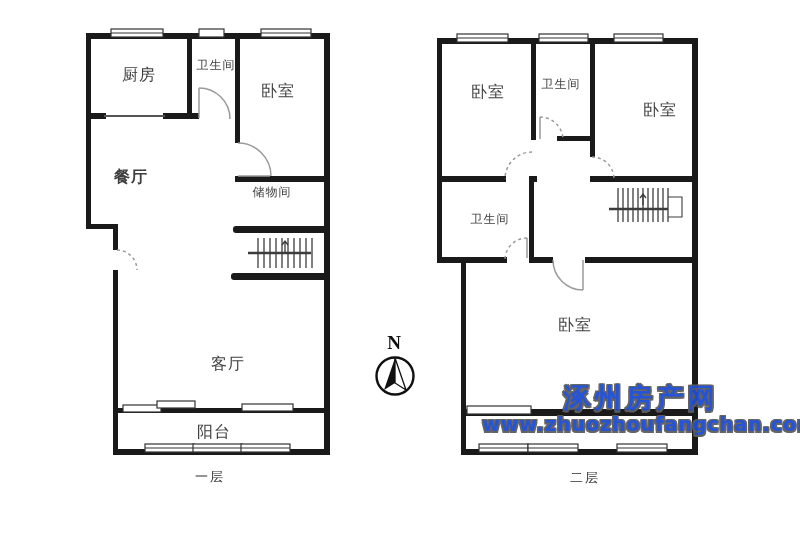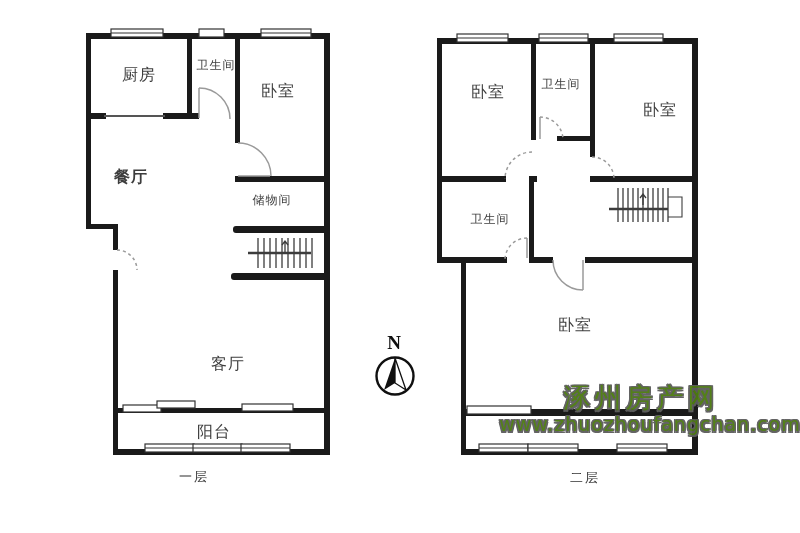--- a/index.html
+++ b/index.html
@@ -17,21 +17,21 @@
     position:absolute;transform:translate(-50%,-50%);
     font-size:13px;color:#2f2f2f;letter-spacing:2px;white-space:nowrap;
   }
   .compass-n{
     position:absolute;transform:translate(-50%,-50%);
     font-family:"Liberation Serif","DejaVu Serif",serif;
     font-weight:bold;font-size:19px;color:#101010;
   }
   .watermark-line{
     position:absolute;transform:translate(-50%,-50%);
-    color:#4d7c0f;font-weight:normal;white-space:nowrap;opacity:0.96;
+    color:#1d4ed8;font-weight:bold;white-space:nowrap;opacity:0.96;
     text-shadow:
       -1.5px -1.5px 0 #5e5e5e, 1.5px -1.5px 0 #5e5e5e,
       -1.5px  1.5px 0 #5e5e5e, 1.5px  1.5px 0 #5e5e5e,
        0 -1.5px 0 #5e5e5e, 0 1.5px 0 #5e5e5e,
       -1.5px 0 0 #5e5e5e, 1.5px 0 0 #5e5e5e;
   }
   .wm-name{left:641px;top:398px;font-size:27px;letter-spacing:4px;}
   .wm-url{left:650px;top:424px;font-size:19px;letter-spacing:1px;}
 </style>
 </head>
@@ -171,24 +171,24 @@
       <path d="M 395 358 L 406 390 L 395 383 Z" fill="#ffffff" stroke="#101010" stroke-width="1.3"></path>
     </g>
   </svg>
 
   <span class="compass-n" style="left:394px;top:343px;">N</span>
 
   <span class="room-label" style="left:139px;top:75px;">厨房</span>
   <span class="room-label" style="left:216px;top:65px;font-size:12px;">卫生间</span>
   <span class="room-label" style="left:278px;top:91px;">卧室</span>
   <span class="room-label" style="left:131px;top:177px;font-weight:bold;">餐厅</span>
-  <span class="room-label" style="left:272px;top:200px;font-size:12px;">储物间</span>
+  <span class="room-label" style="left:272px;top:192px;font-size:12px;">储物间</span>
   <span class="room-label" style="left:228px;top:320px;margin-top:44px;">客厅</span>
   <span class="room-label" style="left:214px;top:432px;">阳台</span>
-  <span class="floor-title" style="left:194px;top:477px;text-align:center;">一层</span>
+  <span class="floor-title" style="left:210px;top:477px;text-align:center;">一层</span>
 
   <span class="room-label" style="left:488px;top:92px;">卧室</span>
   <span class="room-label" style="left:561px;top:84px;font-size:12px;">卫生间</span>
   <span class="room-label" style="left:660px;top:110px;">卧室</span>
   <span class="room-label" style="left:490px;top:219px;font-size:12px;">卫生间</span>
   <span class="room-label" style="left:575px;top:325px;">卧室</span>
   <span class="floor-title" style="left:585px;top:478px;font-family:Liberation Serif, serif;">二层</span>
 
   <div>
     <span class="watermark-line wm-name">涿州房产网</span>

